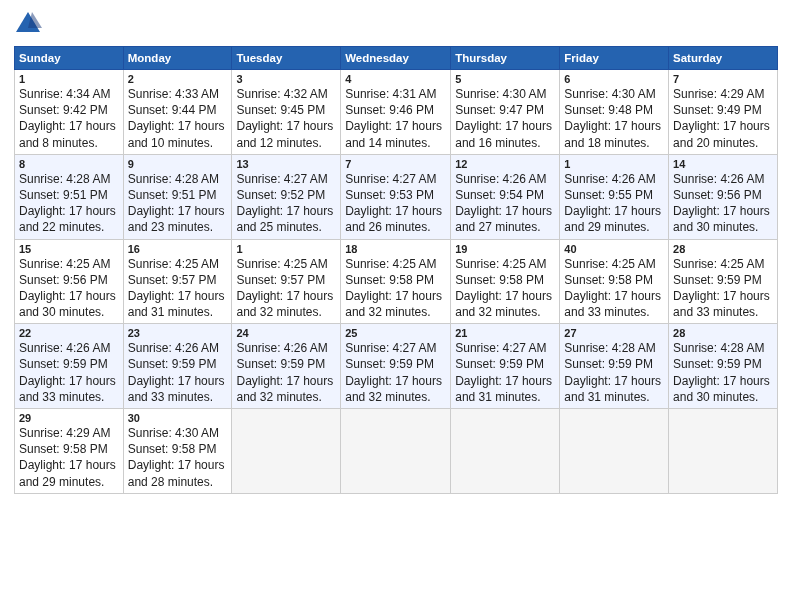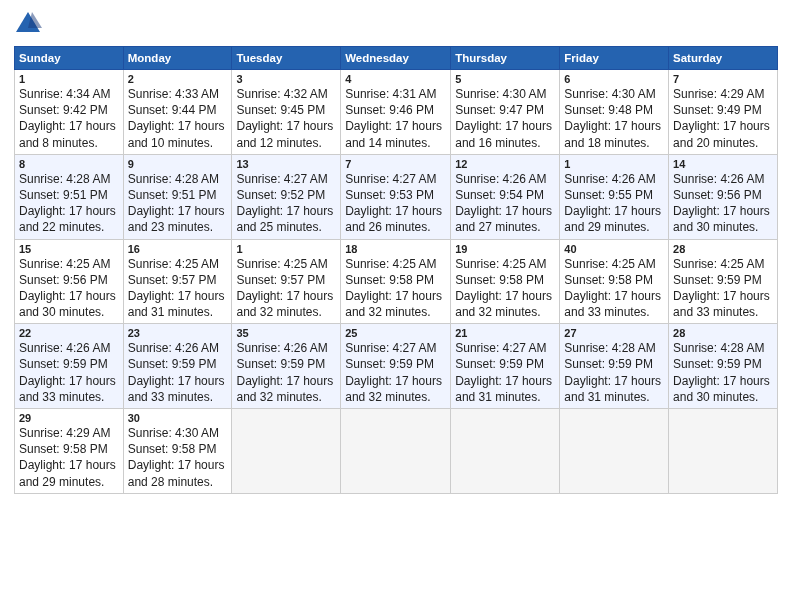--- a/index.html
+++ b/index.html
@@ -230,21 +230,21 @@
         <tr>
           <td>
             <span class="day-num">22</span>
 <div class="day-info">Sunrise: 4:26 AM<br>Sunset: 9:59 PM<br>Daylight: 17 hours and 33 minutes.</div>
           </td>
           <td>
             <span class="day-num">23</span>
 <div class="day-info">Sunrise: 4:26 AM<br>Sunset: 9:59 PM<br>Daylight: 17 hours and 33 minutes.</div>
           </td>
           <td>
-            <span class="day-num">35</span>
+            <span class="day-num">24</span>
 <div class="day-info">Sunrise: 4:26 AM<br>Sunset: 9:59 PM<br>Daylight: 17 hours and 32 minutes.</div>
           </td>
           <td>
             <span class="day-num">25</span>
 <div class="day-info">Sunrise: 4:27 AM<br>Sunset: 9:59 PM<br>Daylight: 17 hours and 32 minutes.</div>
           </td>
           <td>
             <span class="day-num">21</span>
 <div class="day-info">Sunrise: 4:27 AM<br>Sunset: 9:59 PM<br>Daylight: 17 hours and 31 minutes.</div>
           </td>

